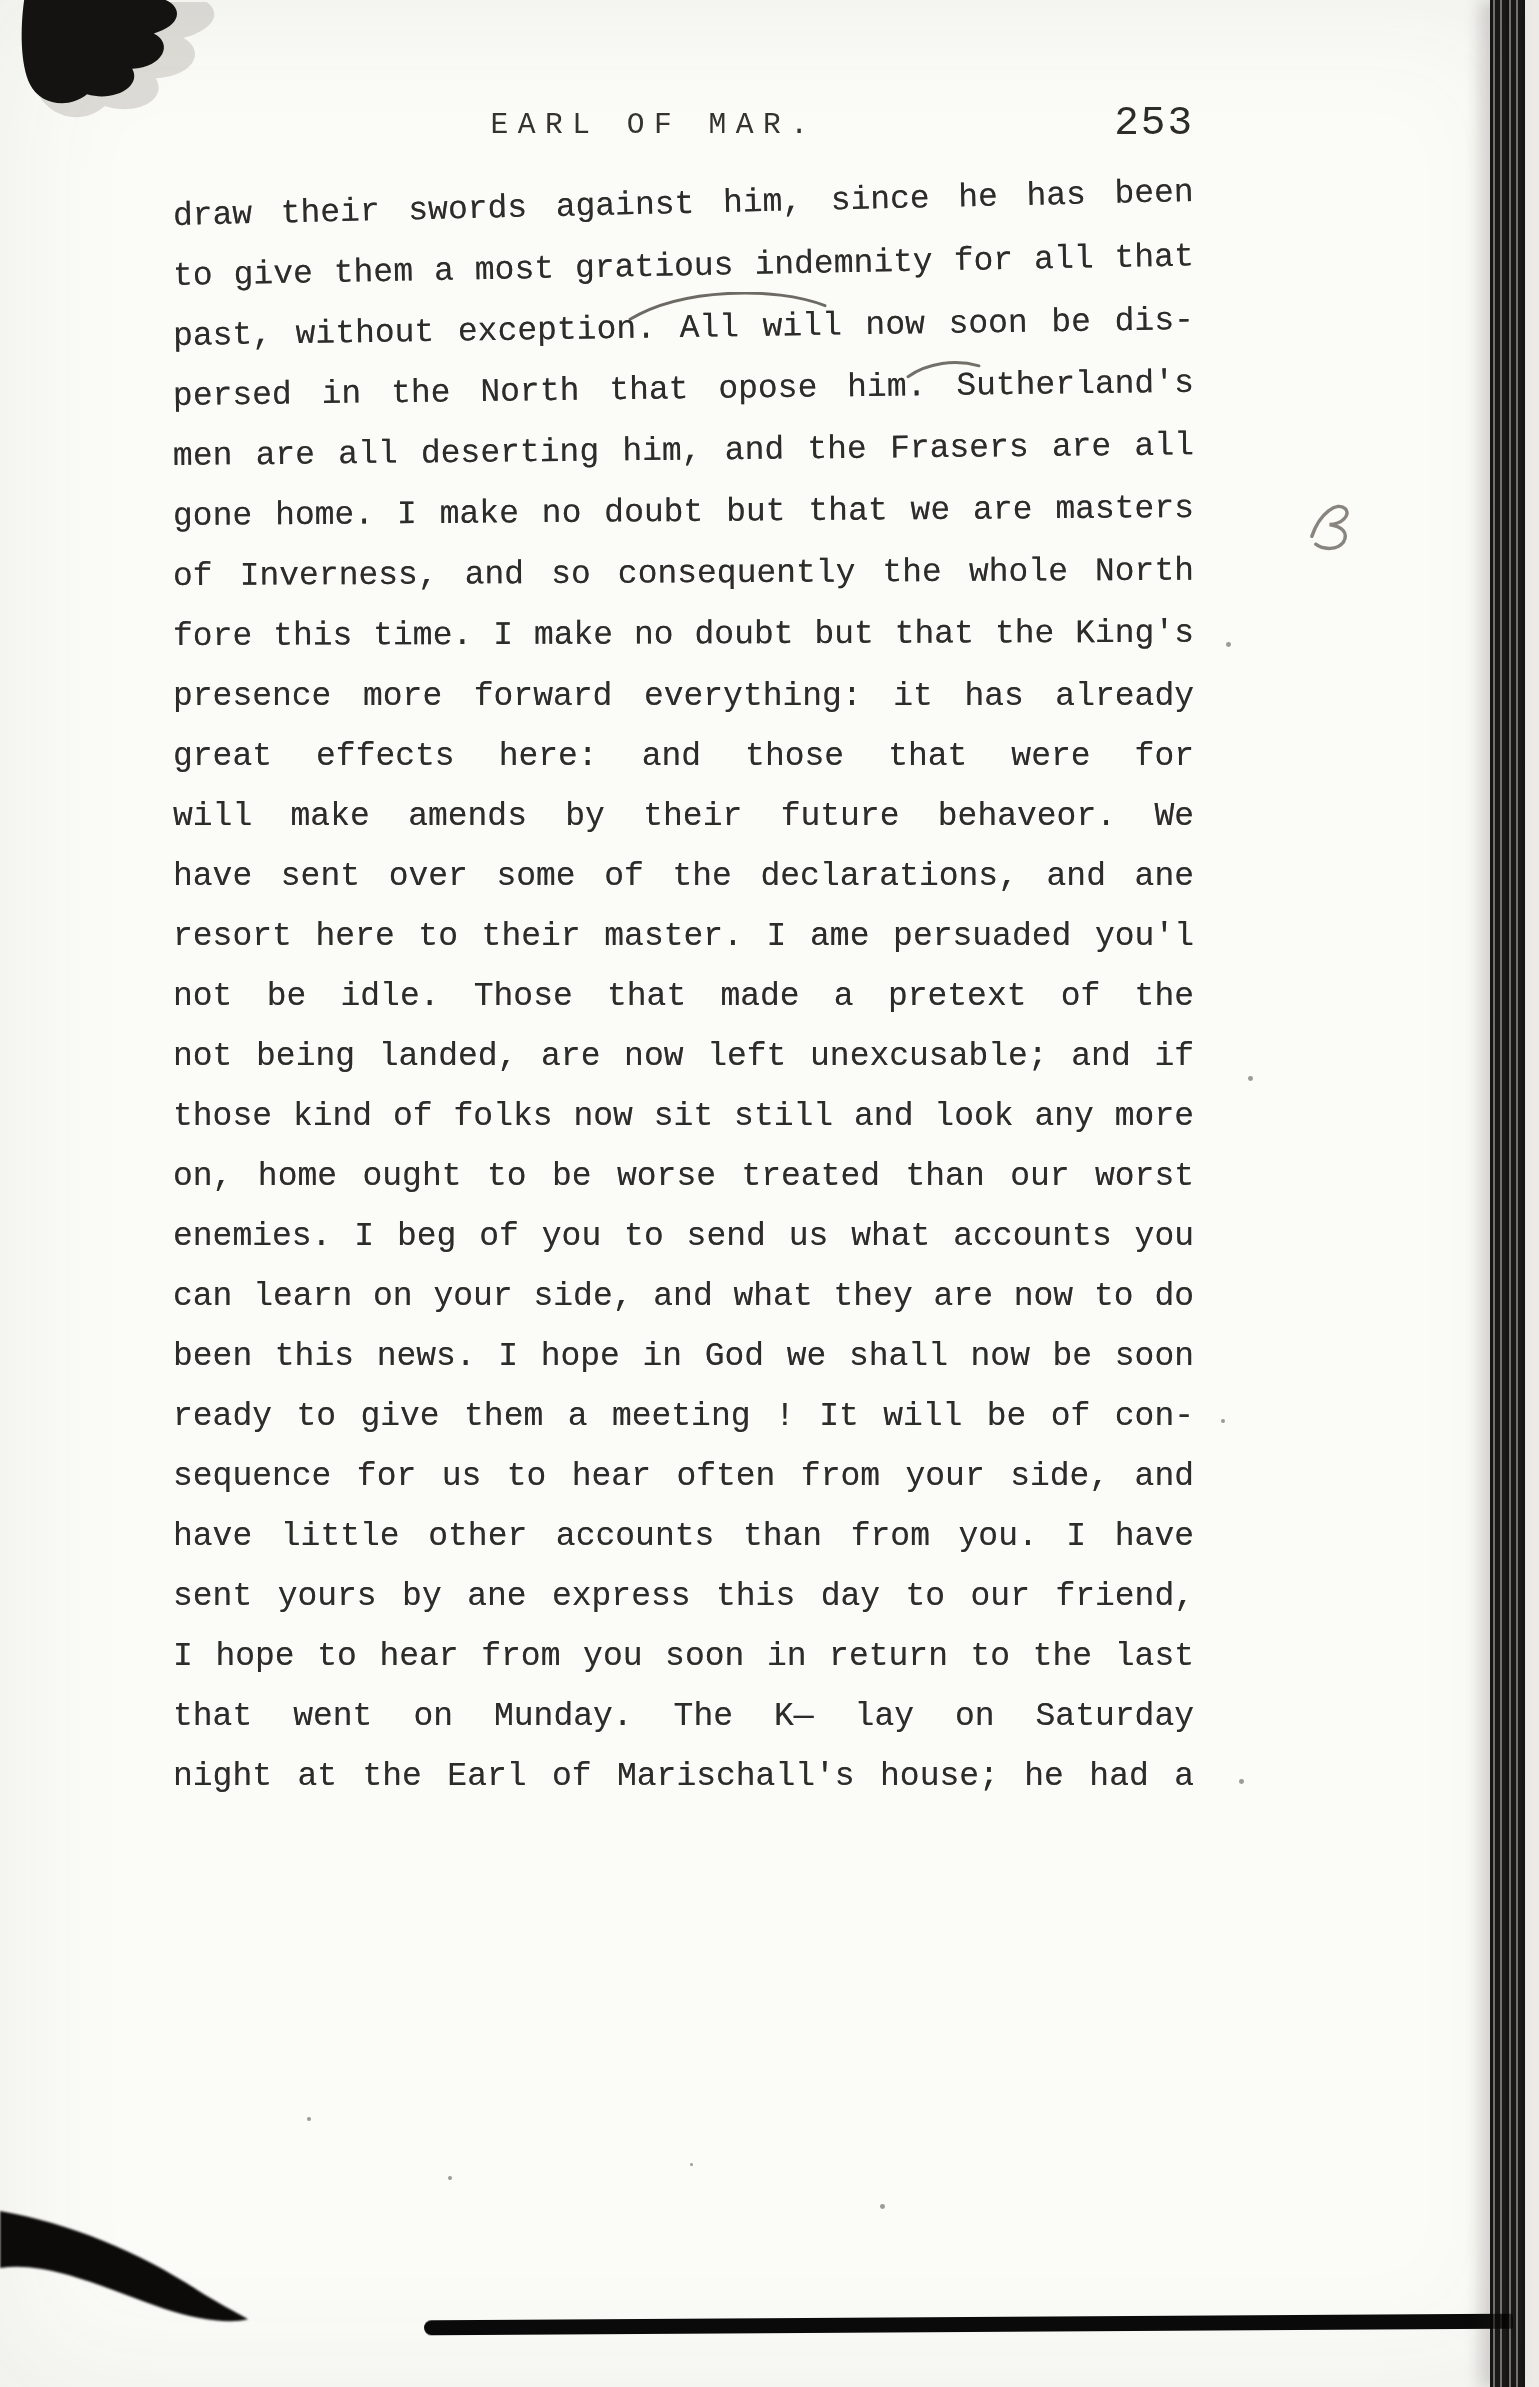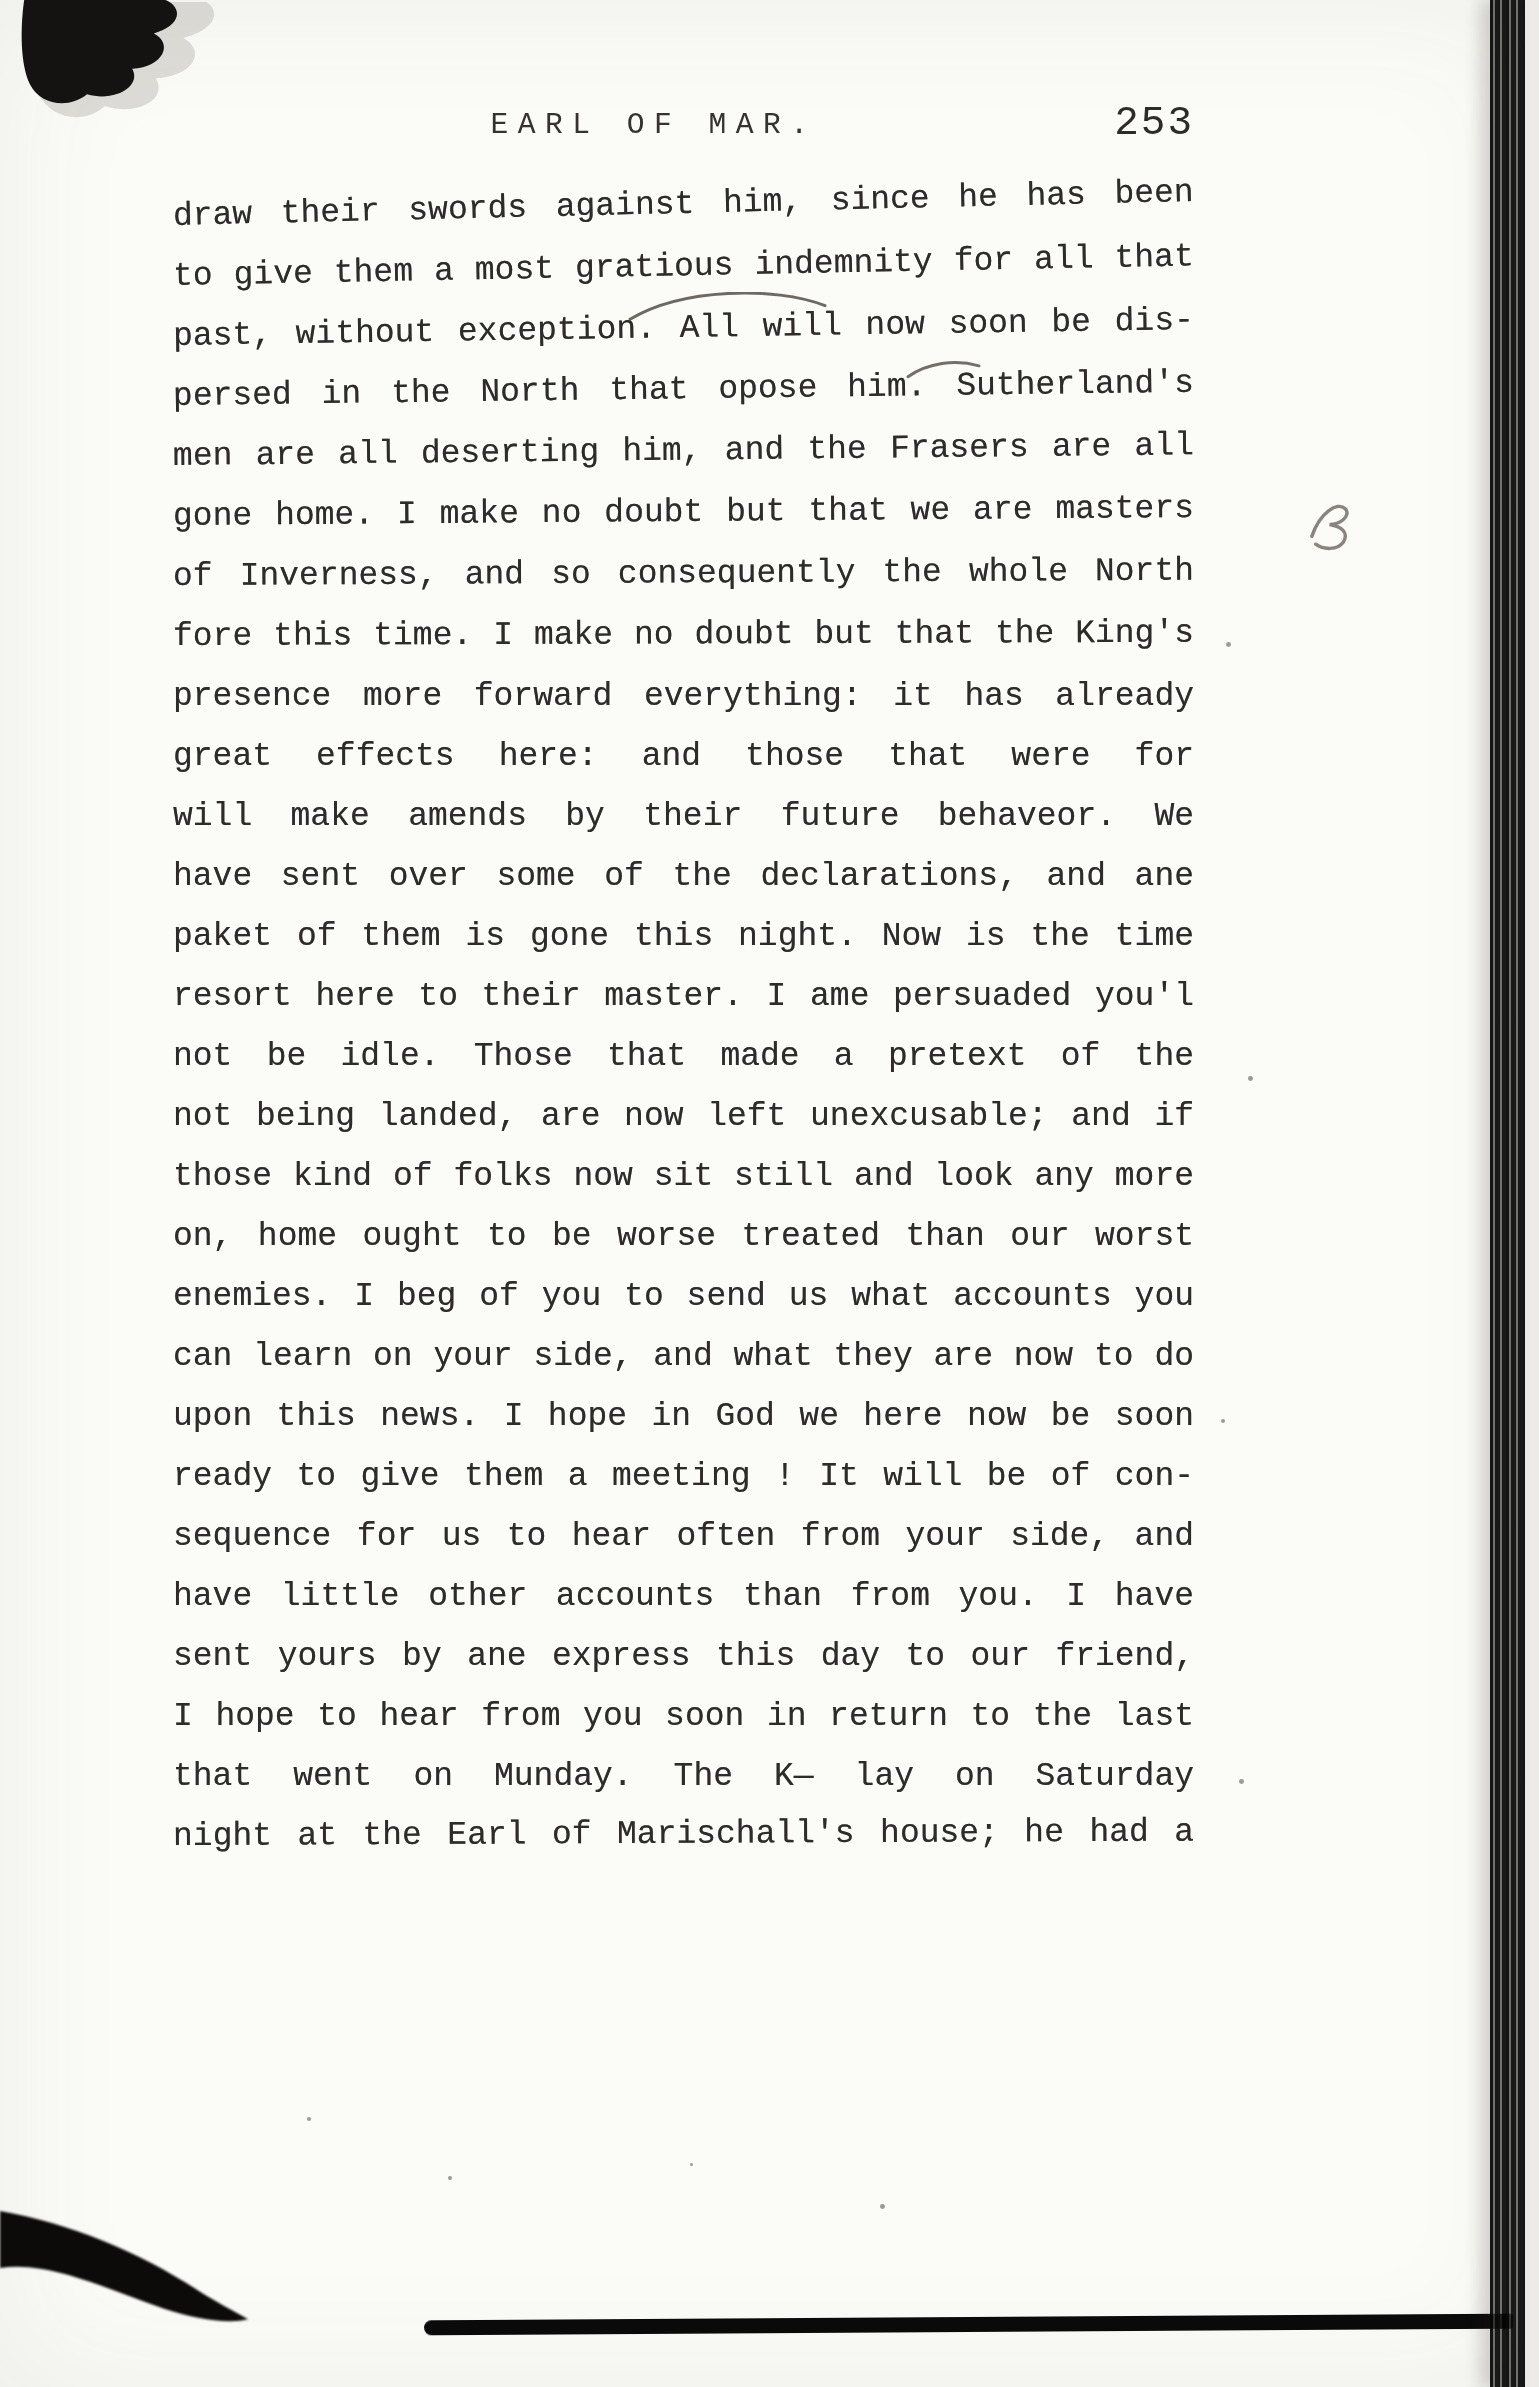--- a/index.html
+++ b/index.html
@@ -145,29 +145,28 @@
       <div class="line">past, without exception.  All will now soon be dis-</div>
       <div class="line">persed in the North that opose him.  Sutherland's</div>
       <div class="line">men are all deserting him, and the Frasers are all</div>
       <div class="line">gone home.  I make no doubt but that we are masters</div>
       <div class="line">of Inverness, and so consequently the whole North be-</div>
       <div class="line">fore this time.  I make no doubt but that the King's</div>
       <div class="line">presence more forward everything: it has already had</div>
       <div class="line">great effects here: and those that were for separate</div>
       <div class="line">will make amends by their future behaveor.  We</div>
       <div class="line">have sent over some of the declarations, and ane other</div>
-      <div class="line">paket of them is gone this night.  Now is the time</div>
       <div class="line">resort here to their master.  I ame persuaded you'l</div>
       <div class="line">not be idle.  Those that made a pretext of the King's</div>
       <div class="line">not being landed, are now left unexcusable; and if</div>
       <div class="line">those kind of folks now sit still and look any more</div>
       <div class="line">on, home ought to be worse treated than our worst</div>
       <div class="line">enemies.  I beg of you to send us what accounts you</div>
       <div class="line">can learn on your side, and what they are now to do</div>
-      <div class="line">upon this news.  I hope in God we here now be soon</div>
+      <div class="line">been this news.  I hope in God we shall now be soon</div>
       <div class="line">ready to give them a meeting !  It will be of con-</div>
       <div class="line">sequence for us to hear often from your side, and we</div>
       <div class="line">have little other accounts than from you.  I have</div>
       <div class="line">sent yours by ane express this day to our friend, and</div>
       <div class="line">I hope to hear from you soon in return to the last</div>
       <div class="line">that went on Munday.  The K— lay on Saturday</div>
       <div class="line">night at the Earl of Marischall's house; he had a</div>
     </div>
 
   <svg class="ink-swash" width="202" height="39" viewBox="0 0 205 40">

